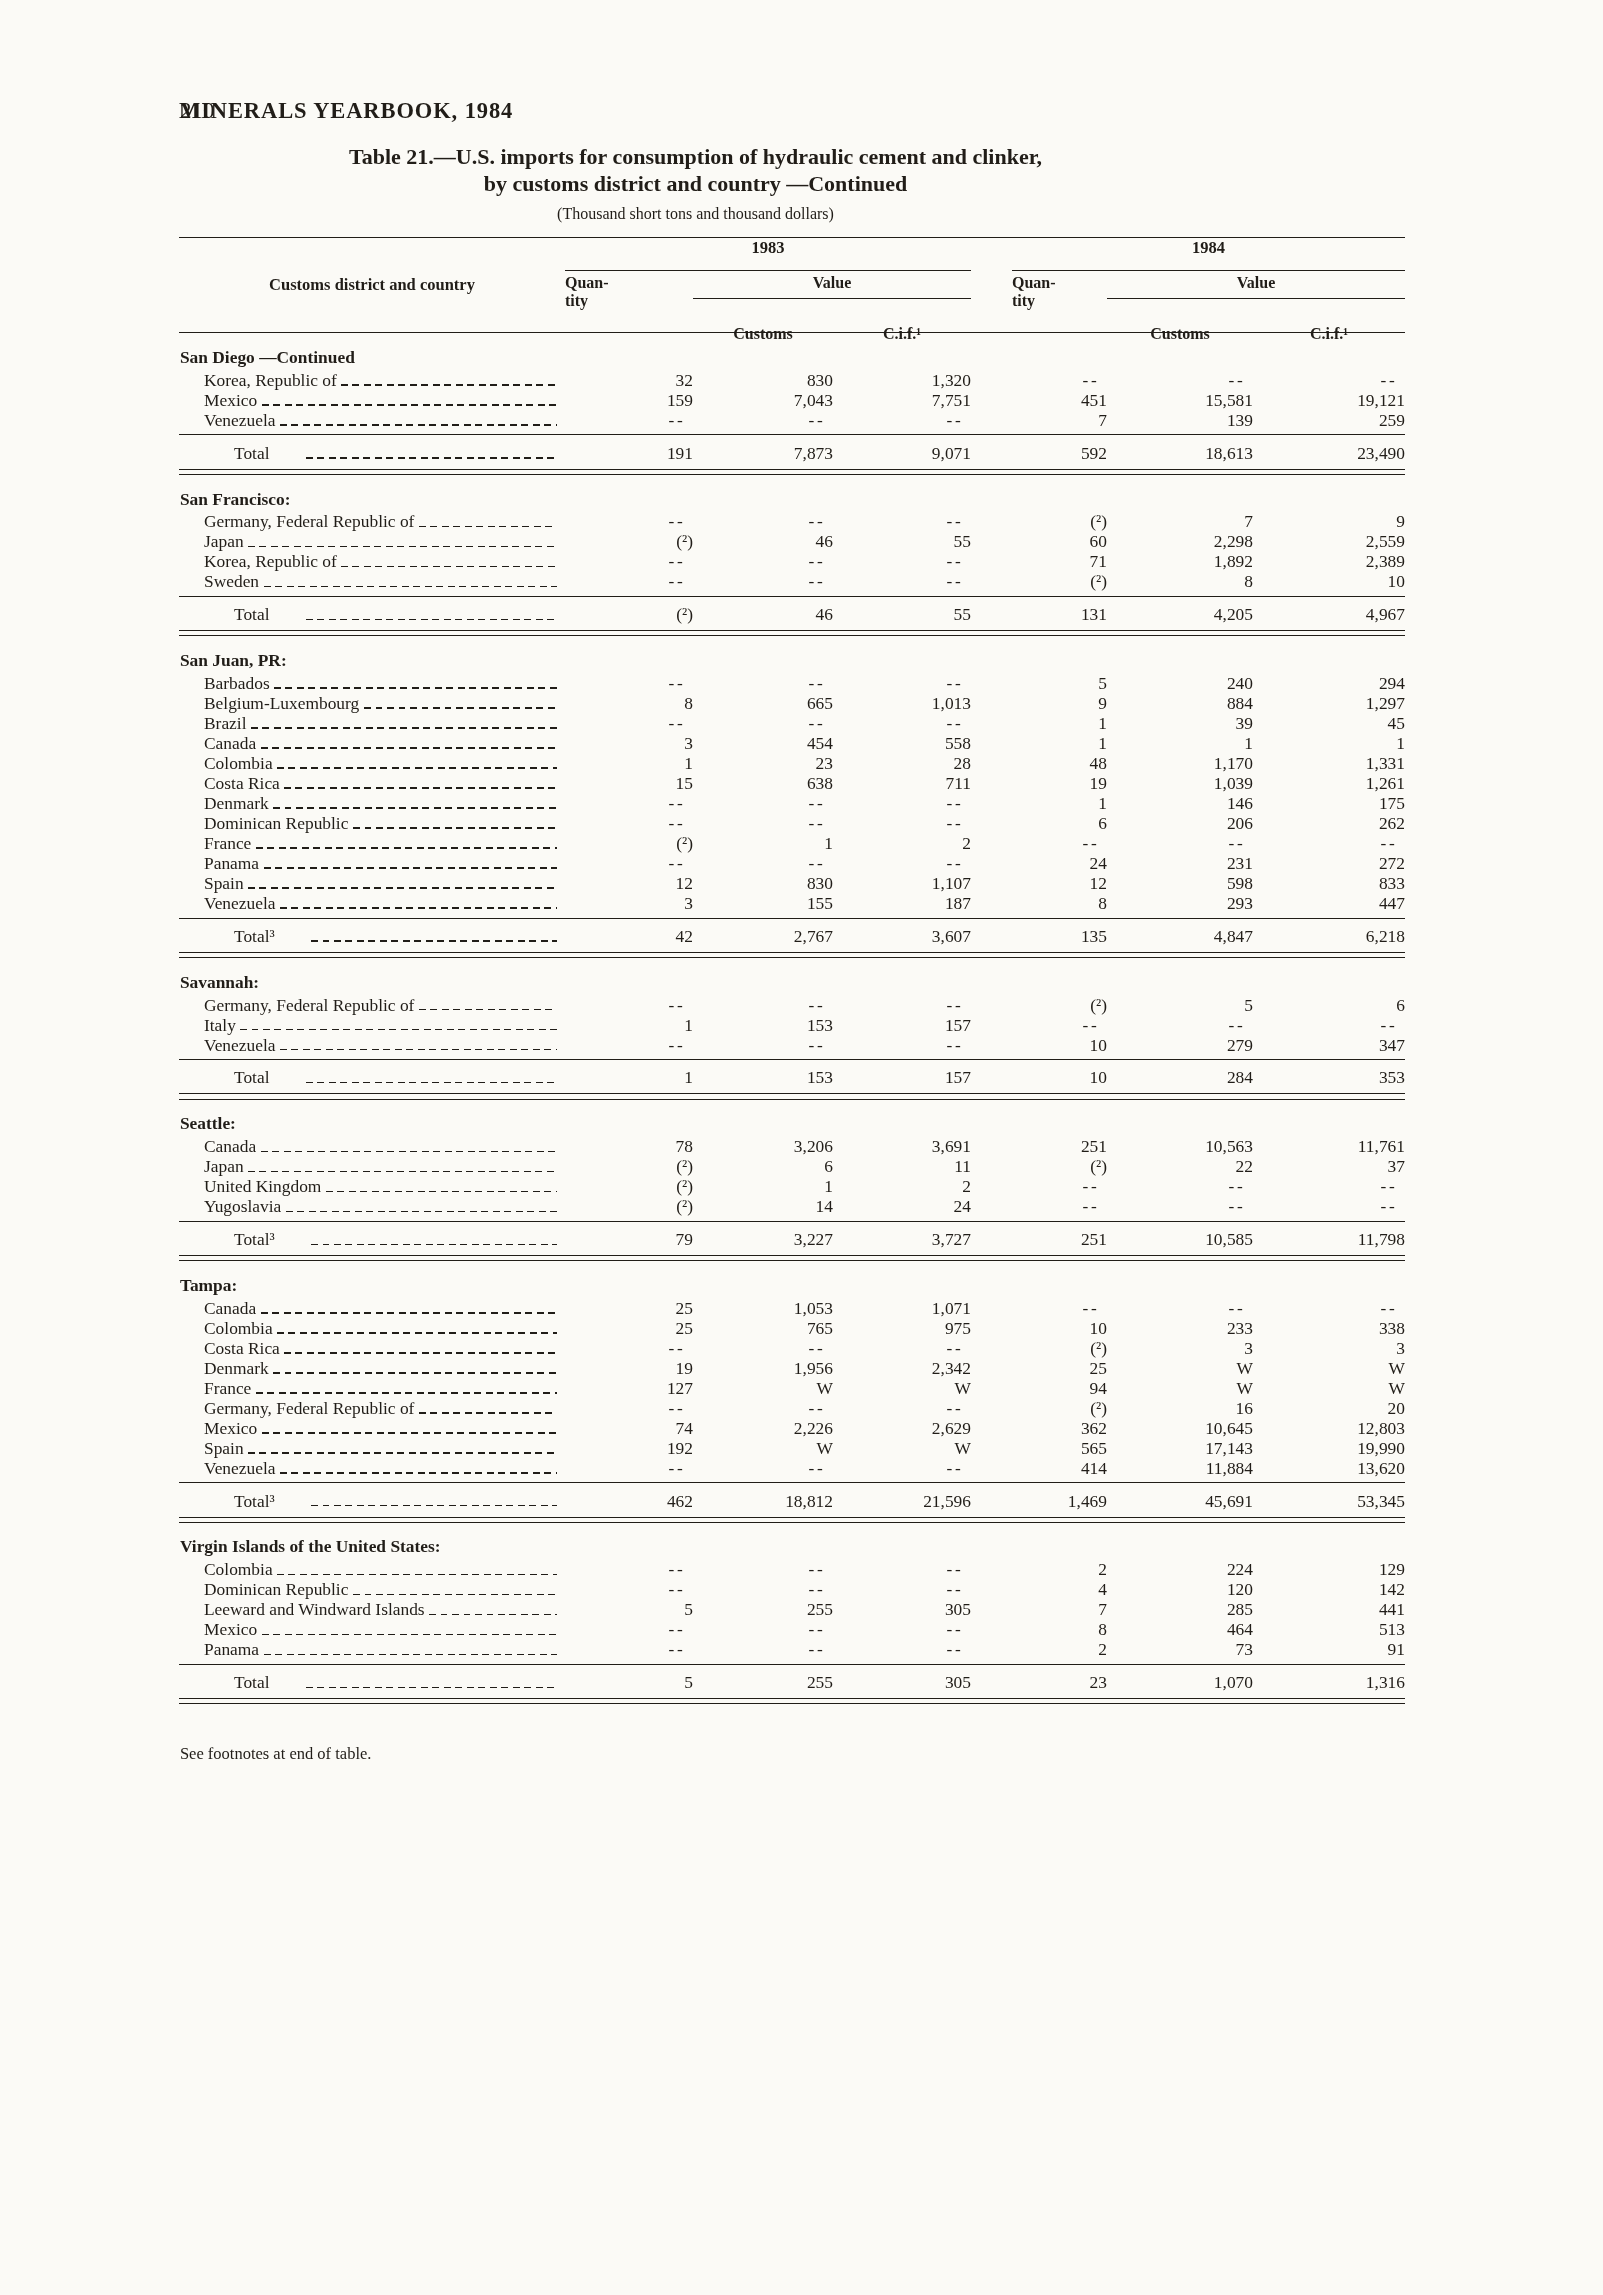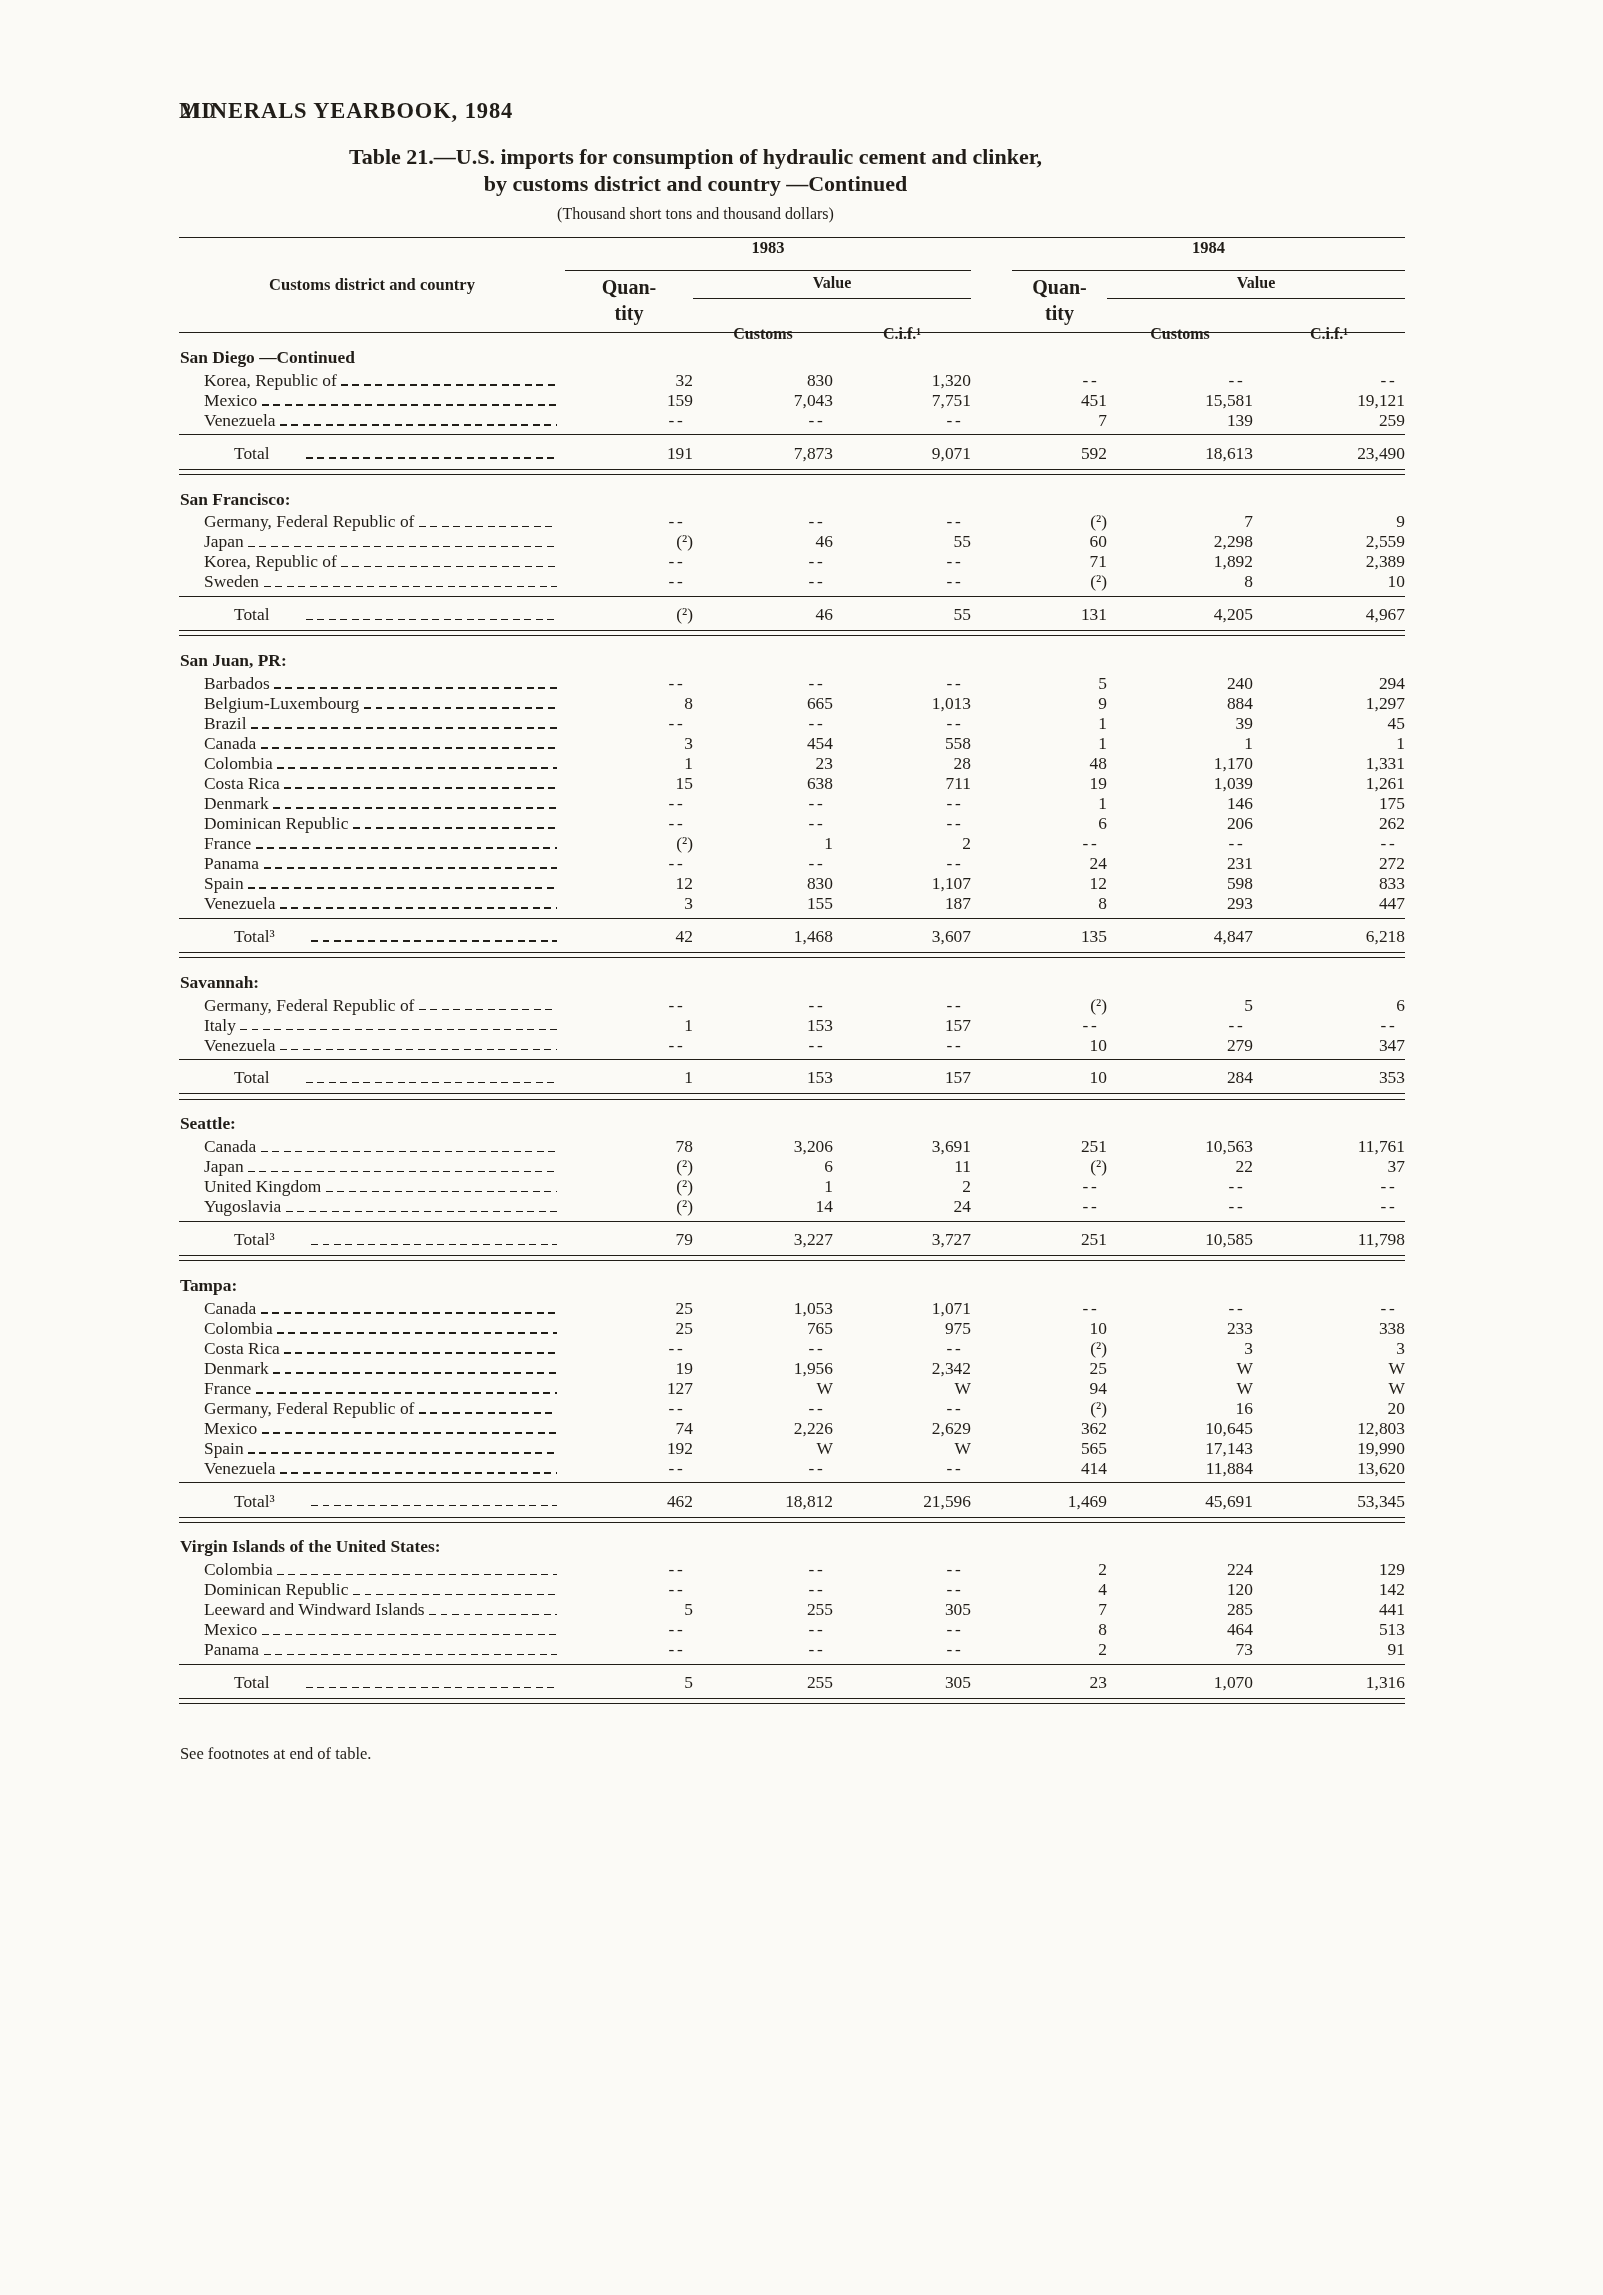--- a/index.html
+++ b/index.html
@@ -24,21 +24,21 @@
   .units-note{margin-top:7.3px;font-size:16px;}
   .grid8{display:grid;grid-template-columns:var(--cols);}
   .t-head{margin-top:13.8px;border-top:1.8px solid var(--ink);border-bottom:1.8px solid var(--ink);
     grid-template-rows:33px 28.5px 33px;}
   .th-stub{grid-column:1;grid-row:1/4;display:flex;align-items:center;justify-content:center;
     font-size:16.5px;font-weight:700;}
   .th-year{grid-row:1;display:flex;align-items:flex-end;justify-content:center;
     font-size:16.5px;font-weight:700;border-bottom:1.4px solid var(--ink);padding-bottom:12px;}
   .y1{grid-column:2/5;}
   .y2{grid-column:6/9;}
-  .th-qty{grid-row:2/4;grid-column:2;text-align:center;font-size:20px;line-height:26px;
+  .th-qty{grid-row:2/4;grid-column:2;text-align:left;font-size:16px;line-height:18px;
     font-weight:700;white-space:pre-line;padding-top:3.7px;}
   .q2{grid-column:6;}
   .th-value{grid-row:2;text-align:center;font-size:16px;font-weight:700;
     border-bottom:1.4px solid var(--ink);padding-top:3.7px;}
   .v1{grid-column:3/5;}
   .v2{grid-column:7/9;}
   .th-sub{grid-row:3;text-align:center;font-size:16px;font-weight:700;padding-top:6.4px;margin-top:19px;}
   .c1{grid-column:3;}.f1{grid-column:4;}.c2{grid-column:7;}.f2{grid-column:8;}
   .section-head{font-size:17.4px;line-height:20px;font-weight:700;margin:13.8px 0 2.8px 0.9px;}
   .row .cell{font-size:17.4px;line-height:20px;}
@@ -364,21 +364,21 @@
           <div class="cell num">8</div>
           <div class="cell num">293</div>
           <div class="cell num">447</div>
         </div>
         <div class="grid8 row total-row">
           <div class="cell stub">
             <div class="c-name">Total³</div>
             <div class="leader"></div>
           </div>
           <div class="cell num">42</div>
-          <div class="cell num">1,468</div>
+          <div class="cell num">2,767</div>
           <div class="cell num">3,607</div>
           <div class="cell gap"></div>
           <div class="cell num">135</div>
           <div class="cell num">4,847</div>
           <div class="cell num">6,218</div>
         </div>
         <div class="dbl-rule"></div>
         <div class="section-head">Savannah:</div>
         <div class="grid8 row country-row">
           <div class="cell stub">

